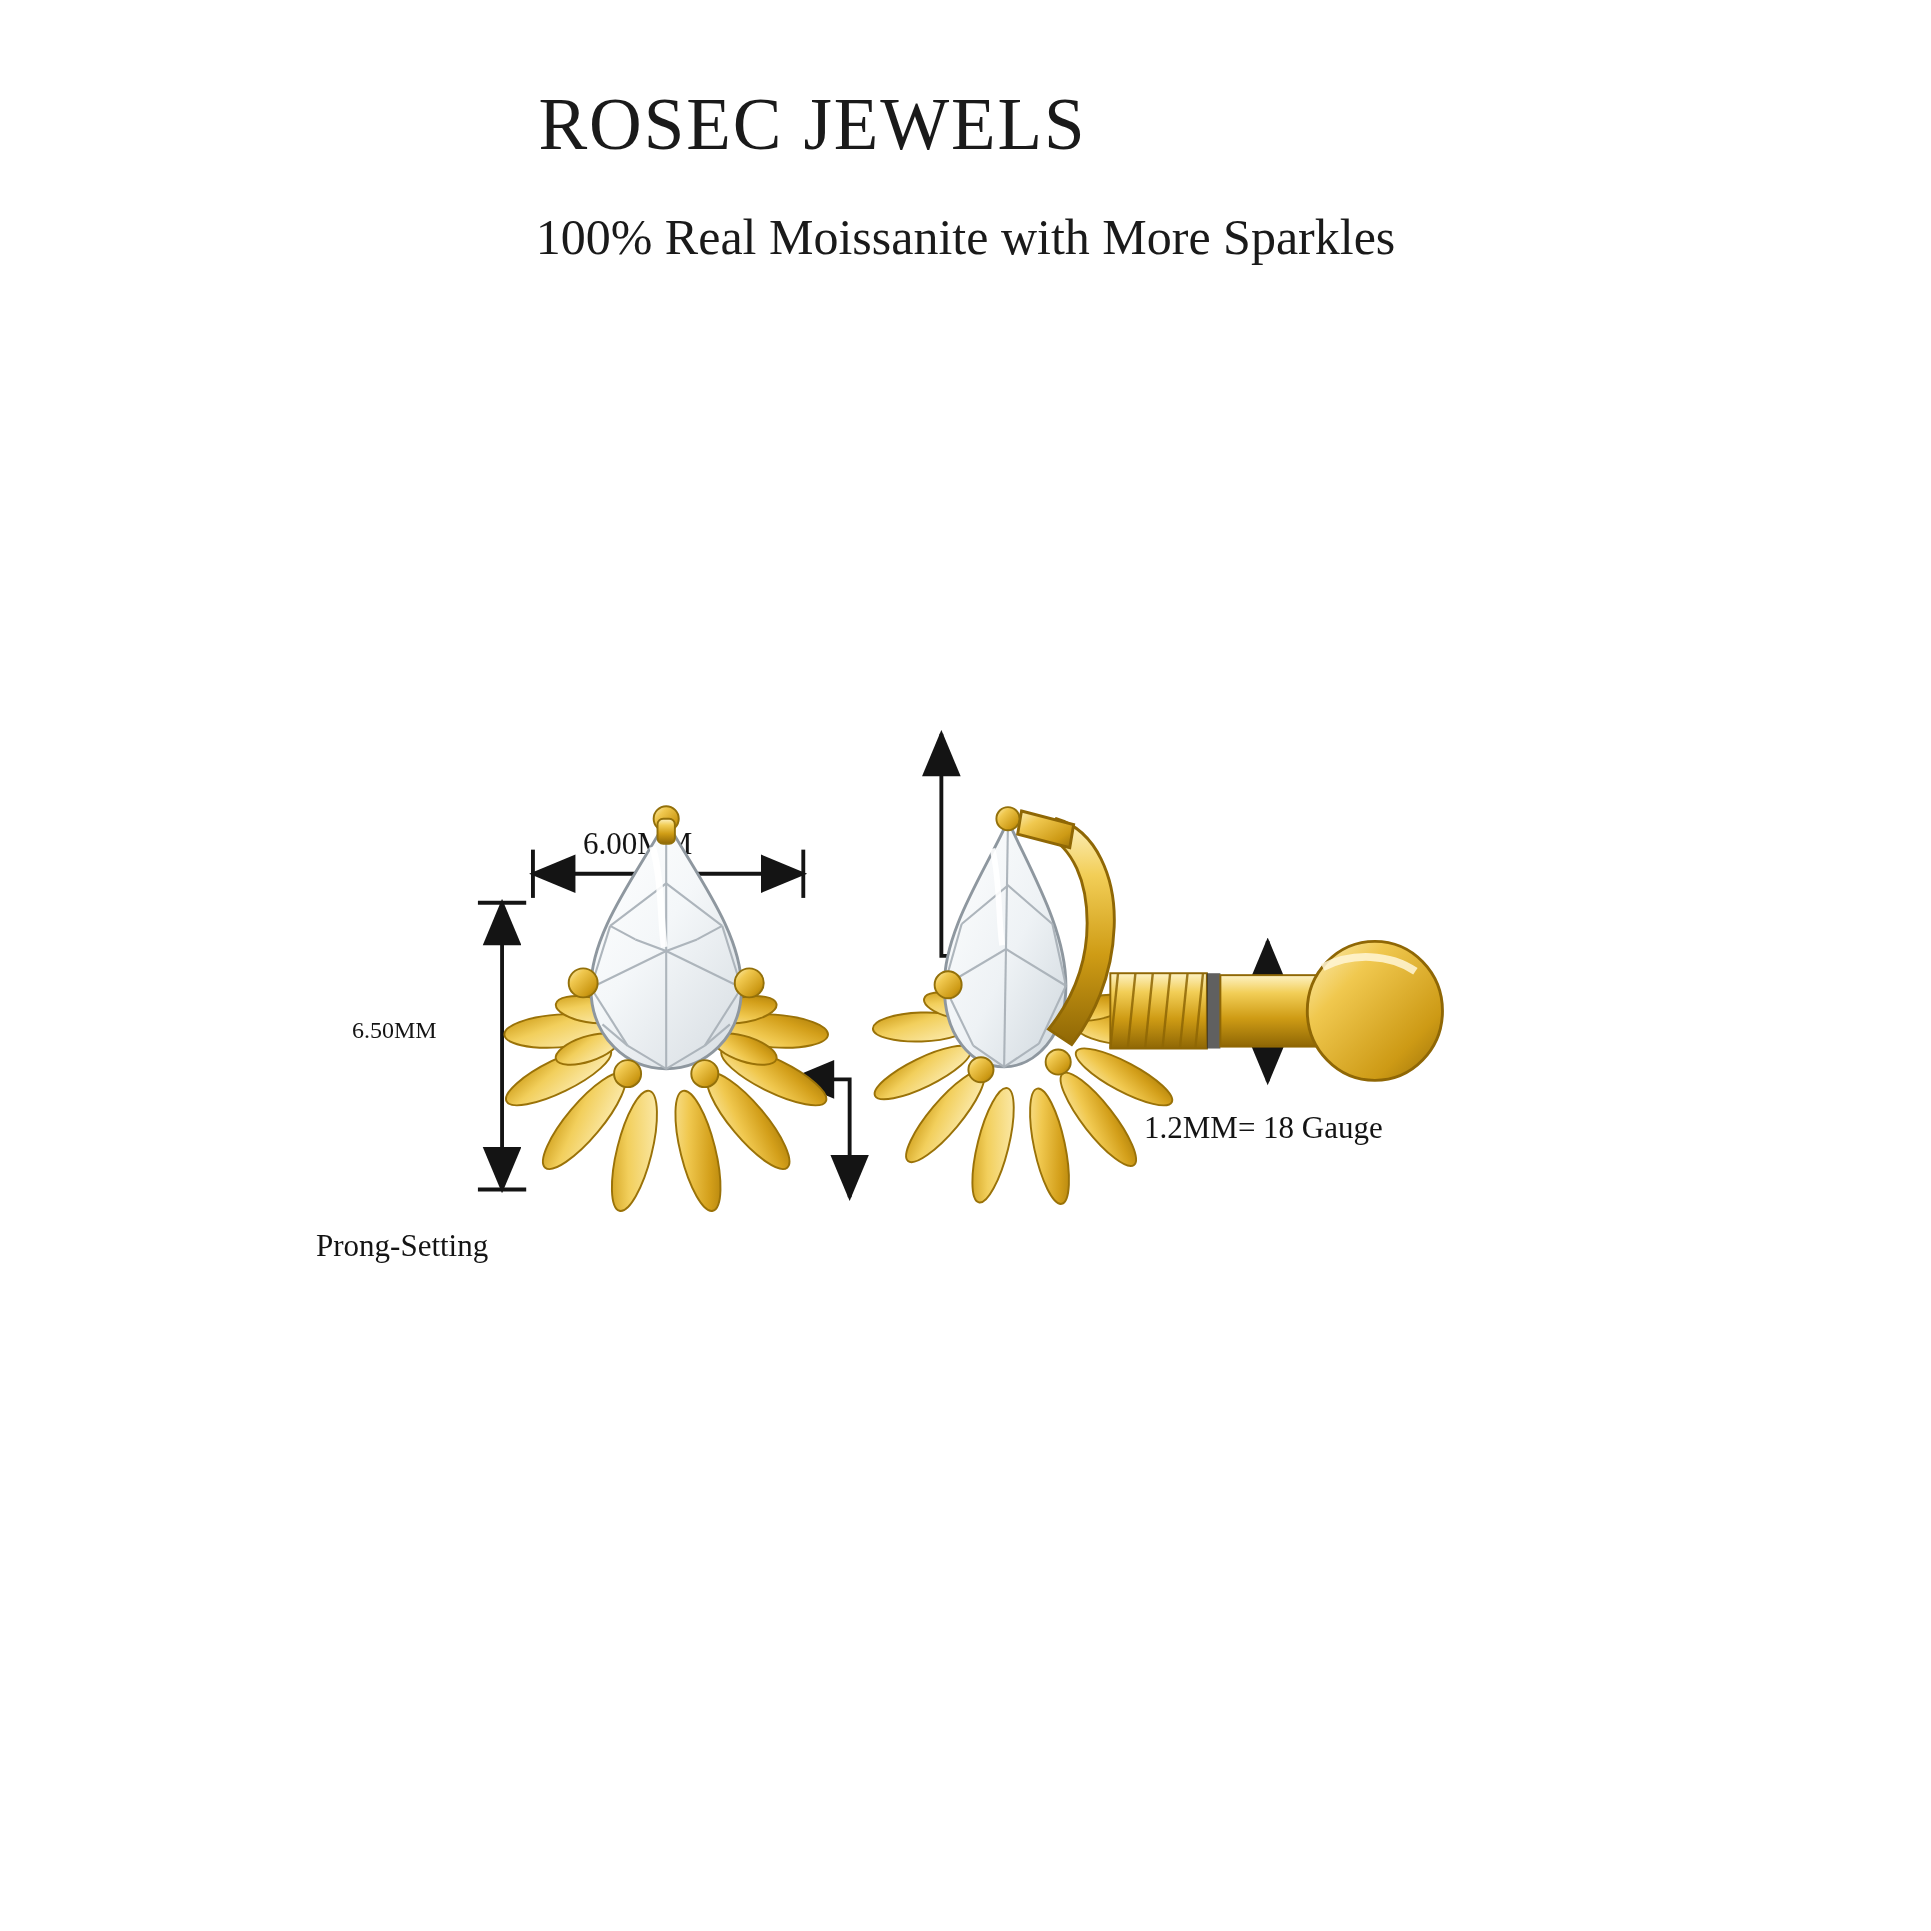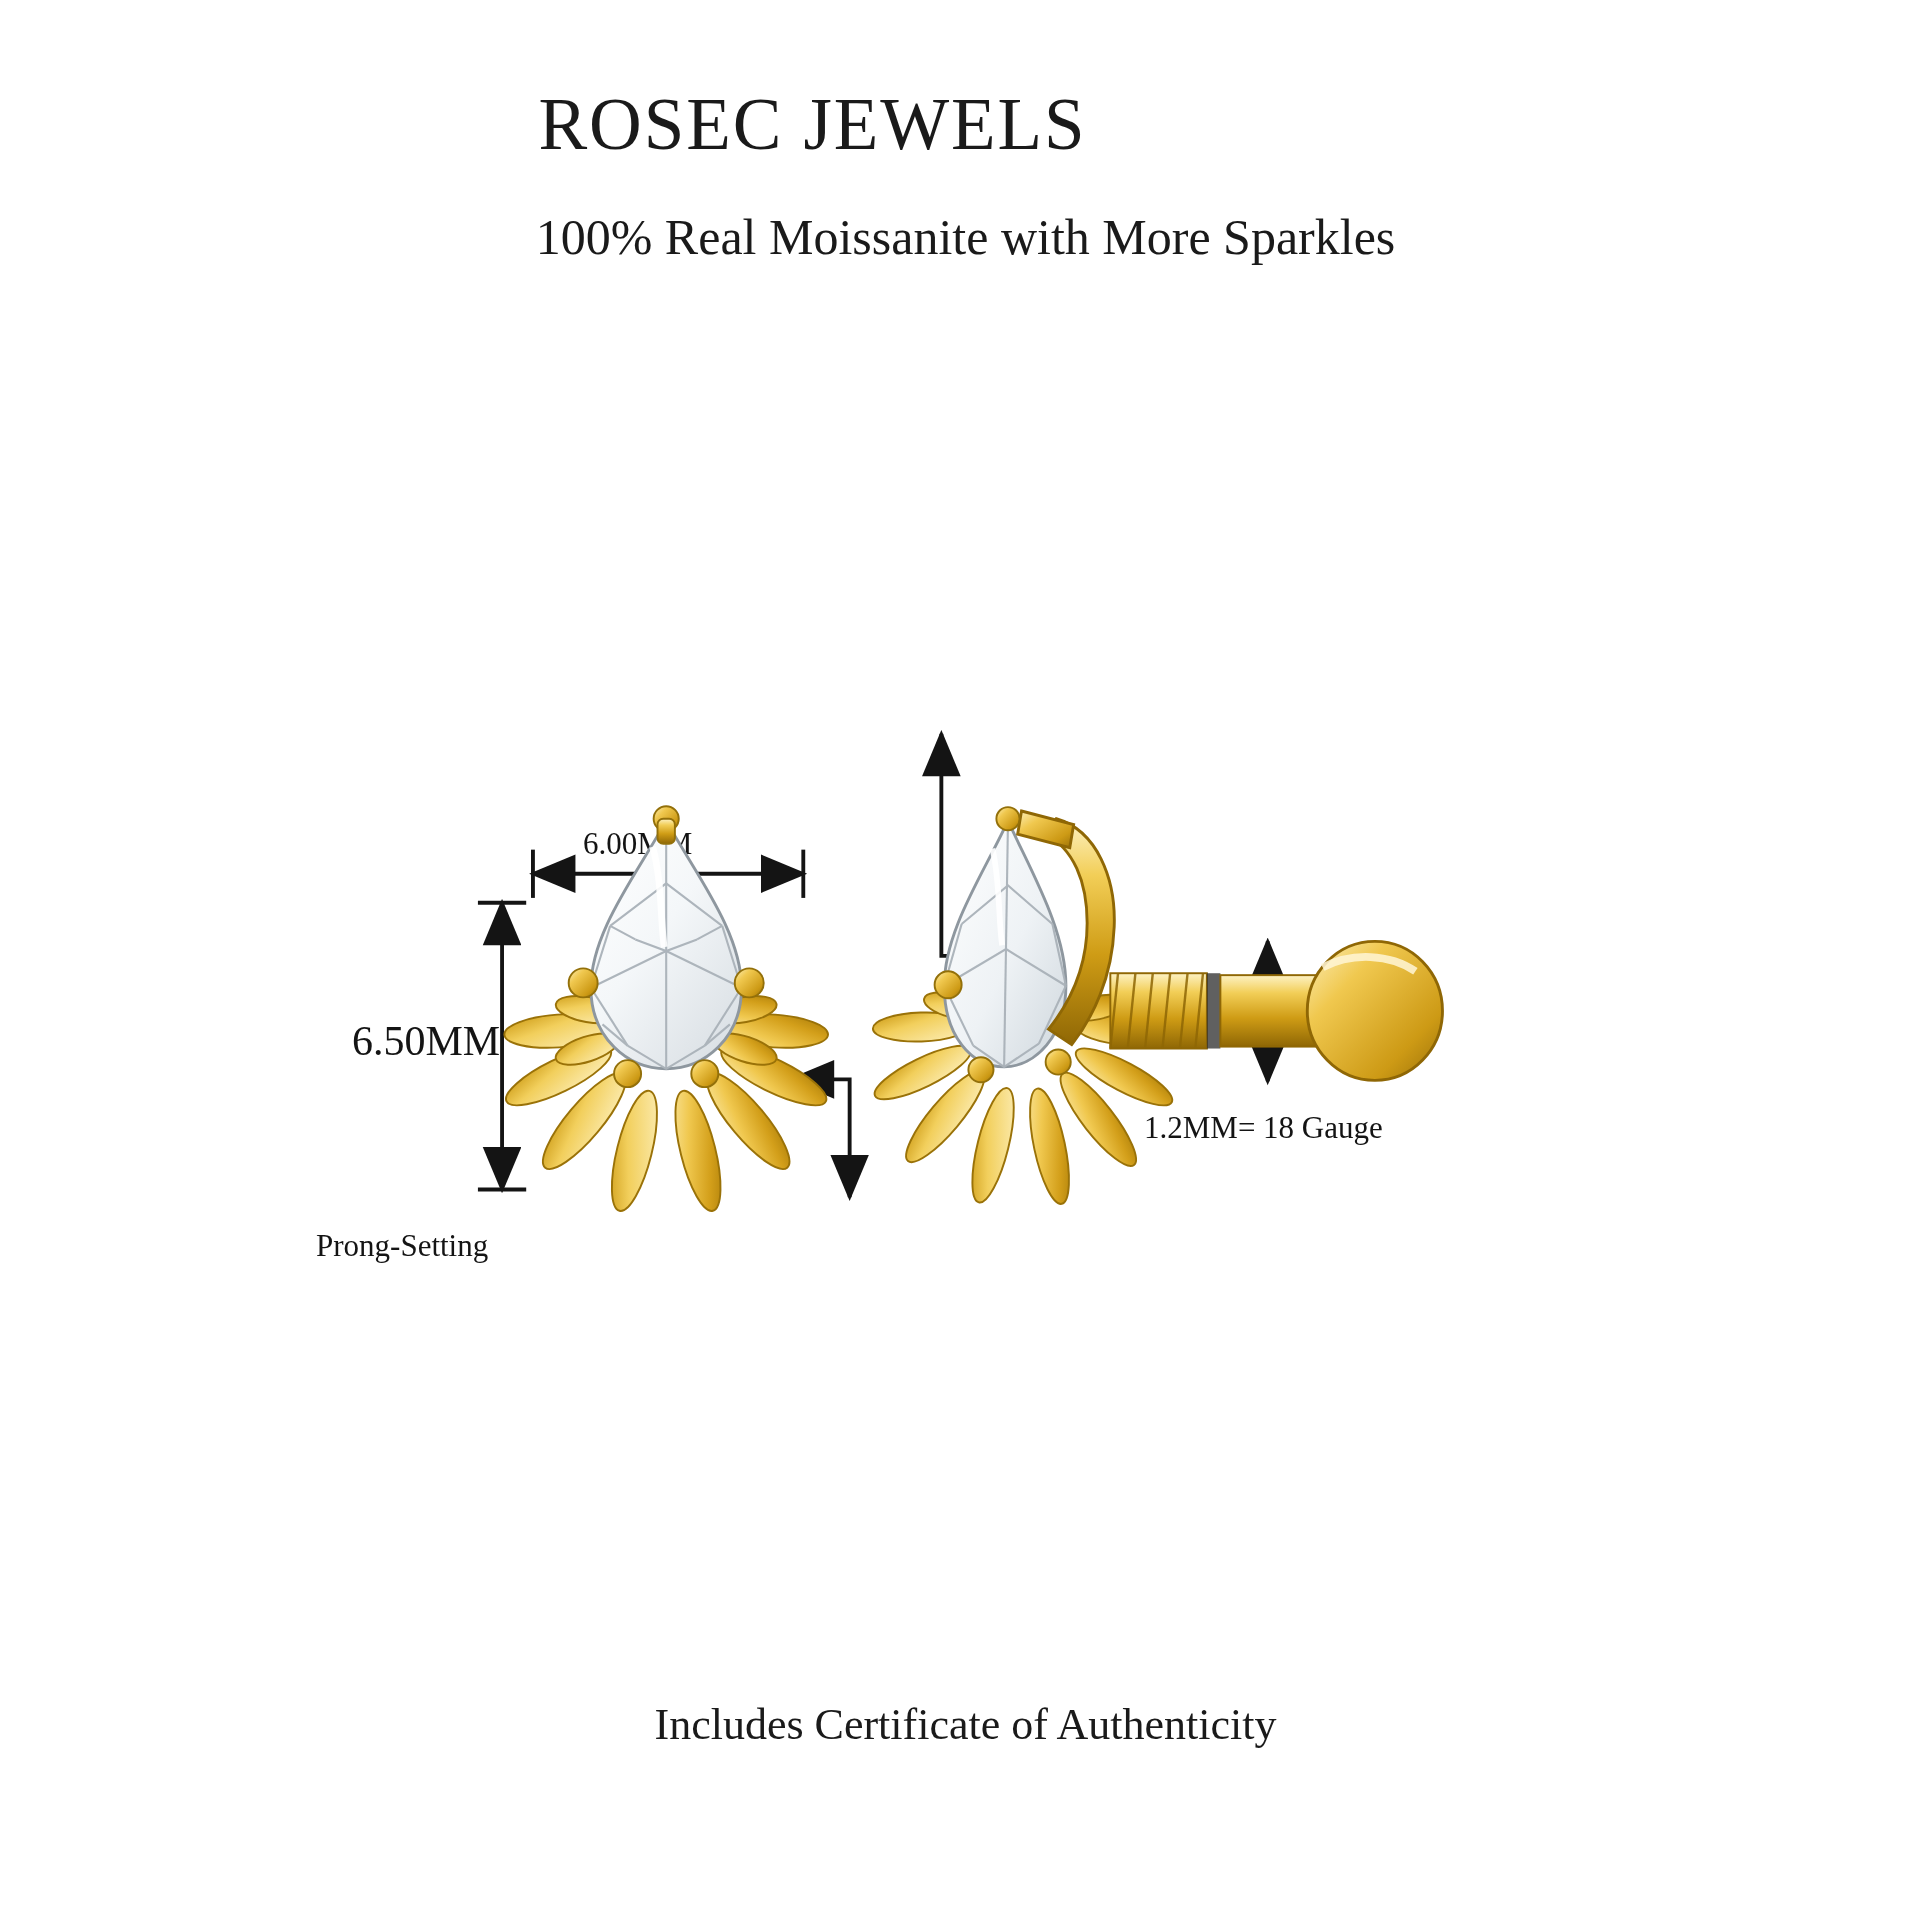--- a/index.html
+++ b/index.html
@@ -78,21 +78,21 @@
     font-size: 31px;
   }
   .anno-width {
     top: 826px;
     left: 583px;
     font-size: 31px;
   }
   .anno-height {
     top: 1017px;
     left: 352px;
-    font-size: 42px;
+    font-size: 24px;
   }
 
   
   #art {
     position: absolute;
     top: 0;
     left: 0;
     width: 1931px;
     height: 1931px;
   }
@@ -337,15 +337,14 @@
 
       <rect x="1250" y="1008" width="14" height="78" fill="#2b2b2b" opacity="0.75"></rect>
 
       <rect x="1264" y="1010" width="148" height="74" fill="url(#goldBar)" stroke="#8f6705" stroke-width="2"></rect>
 
       <ellipse cx="1424" cy="1047" rx="70" ry="72" fill="url(#goldDisc)" stroke="#8f6705" stroke-width="3"></ellipse>
       <path d="M1370 1002 C1400 986 1440 988 1466 1006" stroke="#fff6d6" stroke-width="8" fill="none" opacity="0.85"></path>
     </g>
   </svg>
 
-  <div class="footer-note">Includes Certificate of Authenticity</div>
 </div>
 
 
 </body></html>

